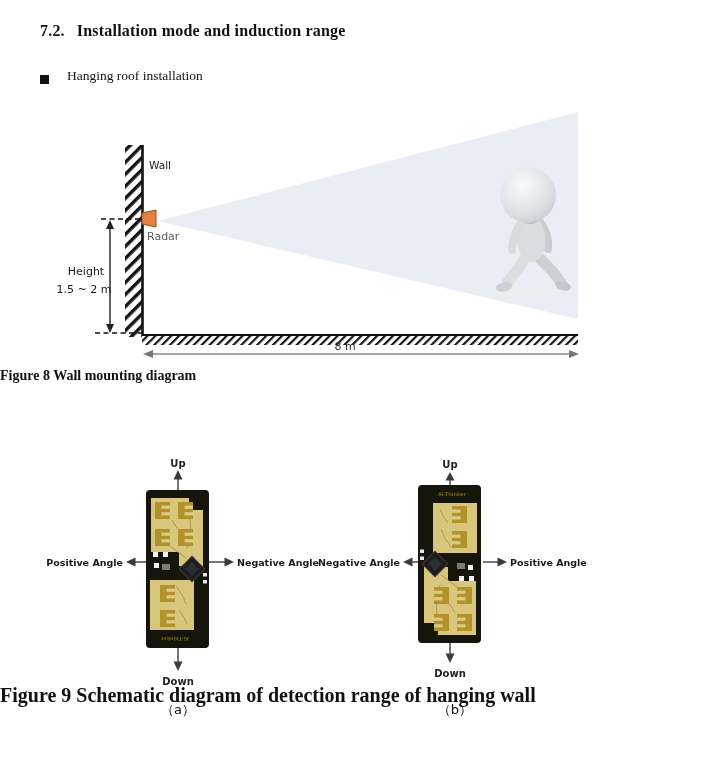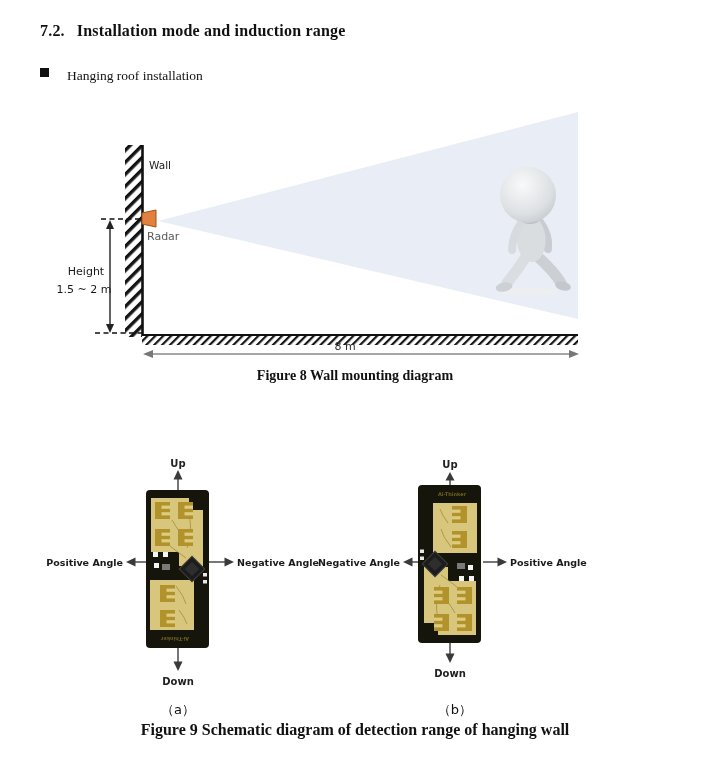--- a/index.html
+++ b/index.html
@@ -1,25 +1,25 @@
 <!DOCTYPE html>
 <html><head>
 <meta charset="utf-8">
 <style>
   html,body{margin:0;padding:0;background:#ffffff;}
   .page{position:relative;width:710px;height:757px;background:#ffffff;overflow:hidden;
         font-family:"Liberation Serif", serif;color:#111;}
   .heading{position:absolute;left:40px;top:22px;font-size:16px;font-weight:bold;letter-spacing:.2px;text-align:right;}
   .heading .num{margin-right:12px;}
-  .bullet-row{position:absolute;left:40px;top:68px;font-size:13.5px;display:flex;align-items:flex-start;}
+  .bullet-row{position:absolute;left:40px;top:68px;font-size:13.5px;display:flex;align-items:flex-end;}
   .bullet-sq{width:9px;height:9px;background:#111;display:inline-block;margin-right:18px;}
   .fig8{position:absolute;left:57px;top:108px;}
-  .caption{position:absolute;left:0;width:710px;text-align:center;font-weight:bold;font-size:14px;}
+  .caption{position:absolute;left:0;width:710px;text-align:left;font-weight:bold;font-size:14px;}
   .cap8{top:368px;}
-  .cap9{top:721px;font-size:16px;}
+  .cap9{top:684px;font-size:20px;}
   .subcap{position:absolute;top:701px;width:100px;text-align:center;font-size:13px;
           font-family:"DejaVu Sans", sans-serif;}
   .subcap.a{left:128px;} .subcap.b{left:405px;}
   .fig9{position:absolute;left:40px;top:450px;}
   svg text{font-family:"DejaVu Sans","Liberation Sans",sans-serif;}
 </style>
 </head>
 <body>
 
 <div class="page">

